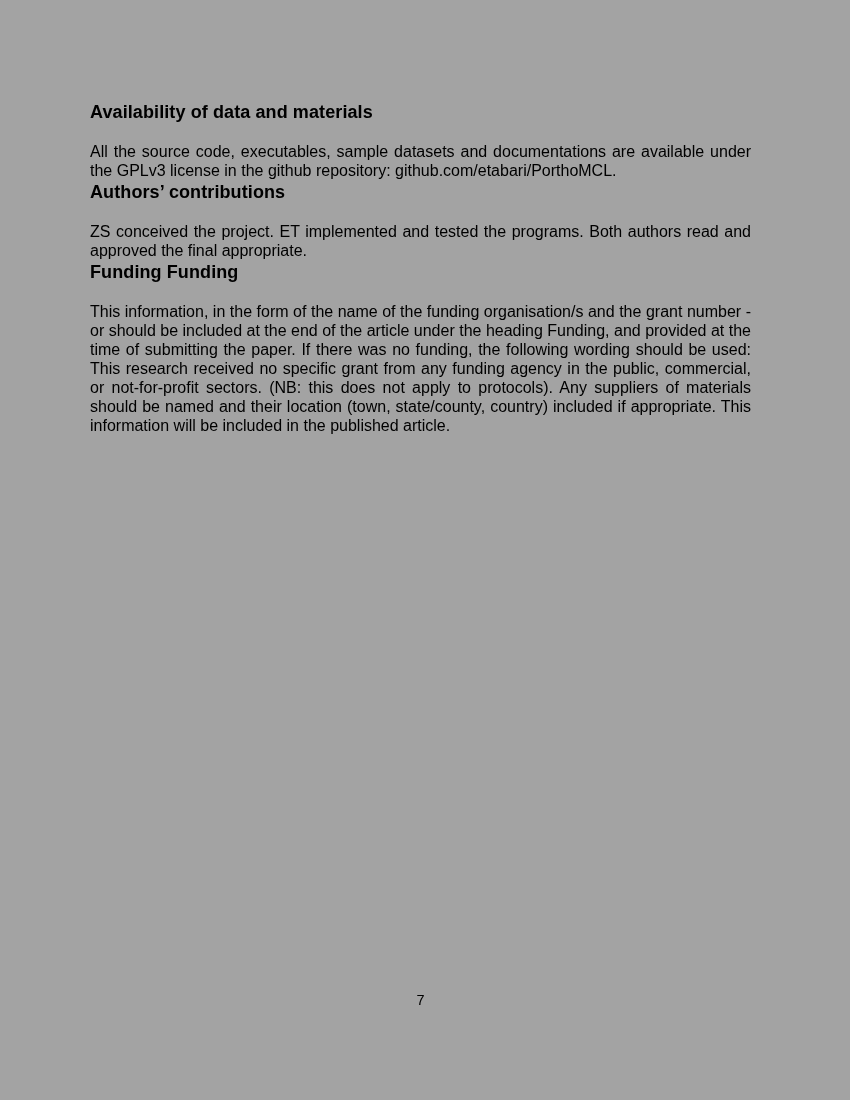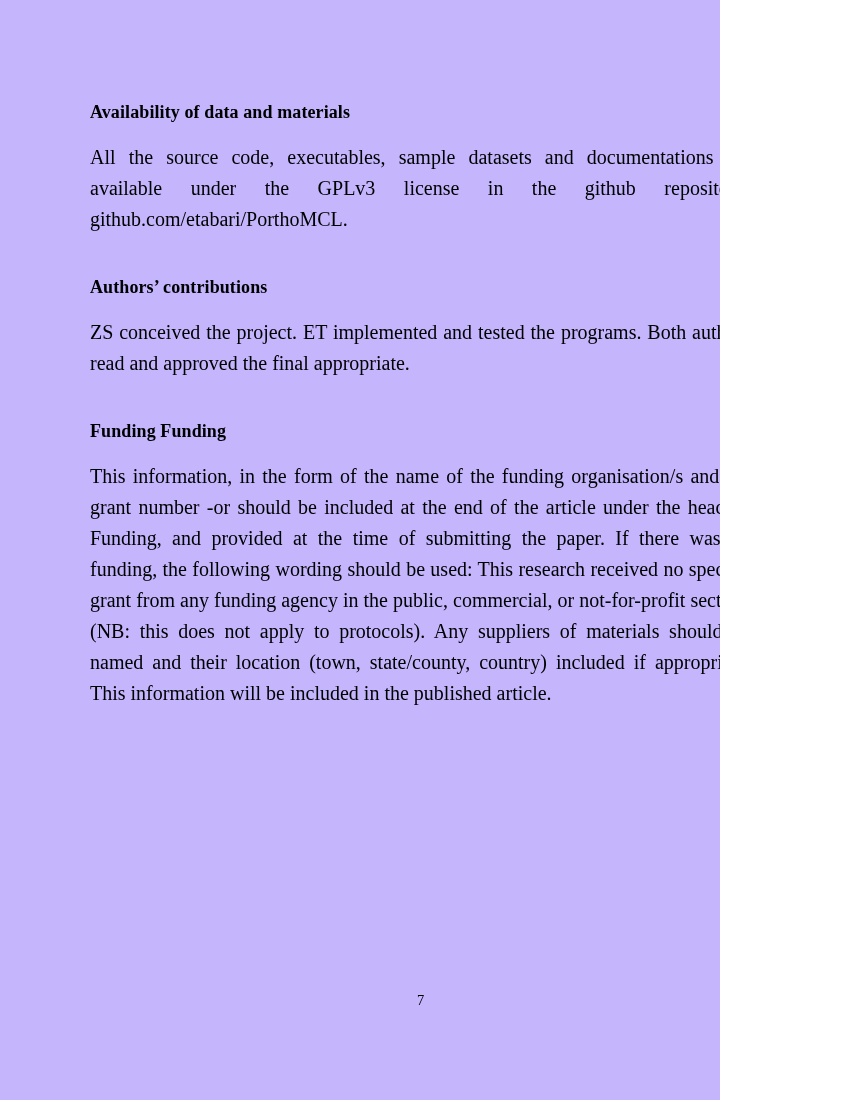--- a/index.html
+++ b/index.html
@@ -2,46 +2,45 @@
 <html><head>
 <meta charset="utf-8">
 <style>
   html, body {
     margin: 0;
     padding: 0;
     background: #ffffff;
   }
   .page {
     position: relative;
-    width: 720px;
+    width: 850px;
     height: 1100px;
-    background: #c4b5fd;
-    font-family: Liberation Serif, serif;
+    background: #a3a3a3;
+    font-family: Liberation Sans, sans-serif;
     color: #000000;
     overflow: hidden;
   }
   .content {
     position: absolute;
     left: 90px;
     top: 100px;
     width: 661px;
   }
   .sec + .sec {
-    margin-top: 40px;
   }
   .sec-heading {
     font-size: 18px;
     font-weight: 700;
     line-height: 24px;
     margin: 0 0 18px 0;
     letter-spacing: 0.1px;
   }
   .sec-para {
-    font-size: 20px;
-    line-height: 31px;
+    font-size: 16px;
+    line-height: 19px;
     margin: 0;
     text-align: justify;
     text-justify: inter-word;
   }
   .page-footer {
     position: absolute;
     left: 90px;
     top: 990px;
     width: 661px;
     text-align: center;

